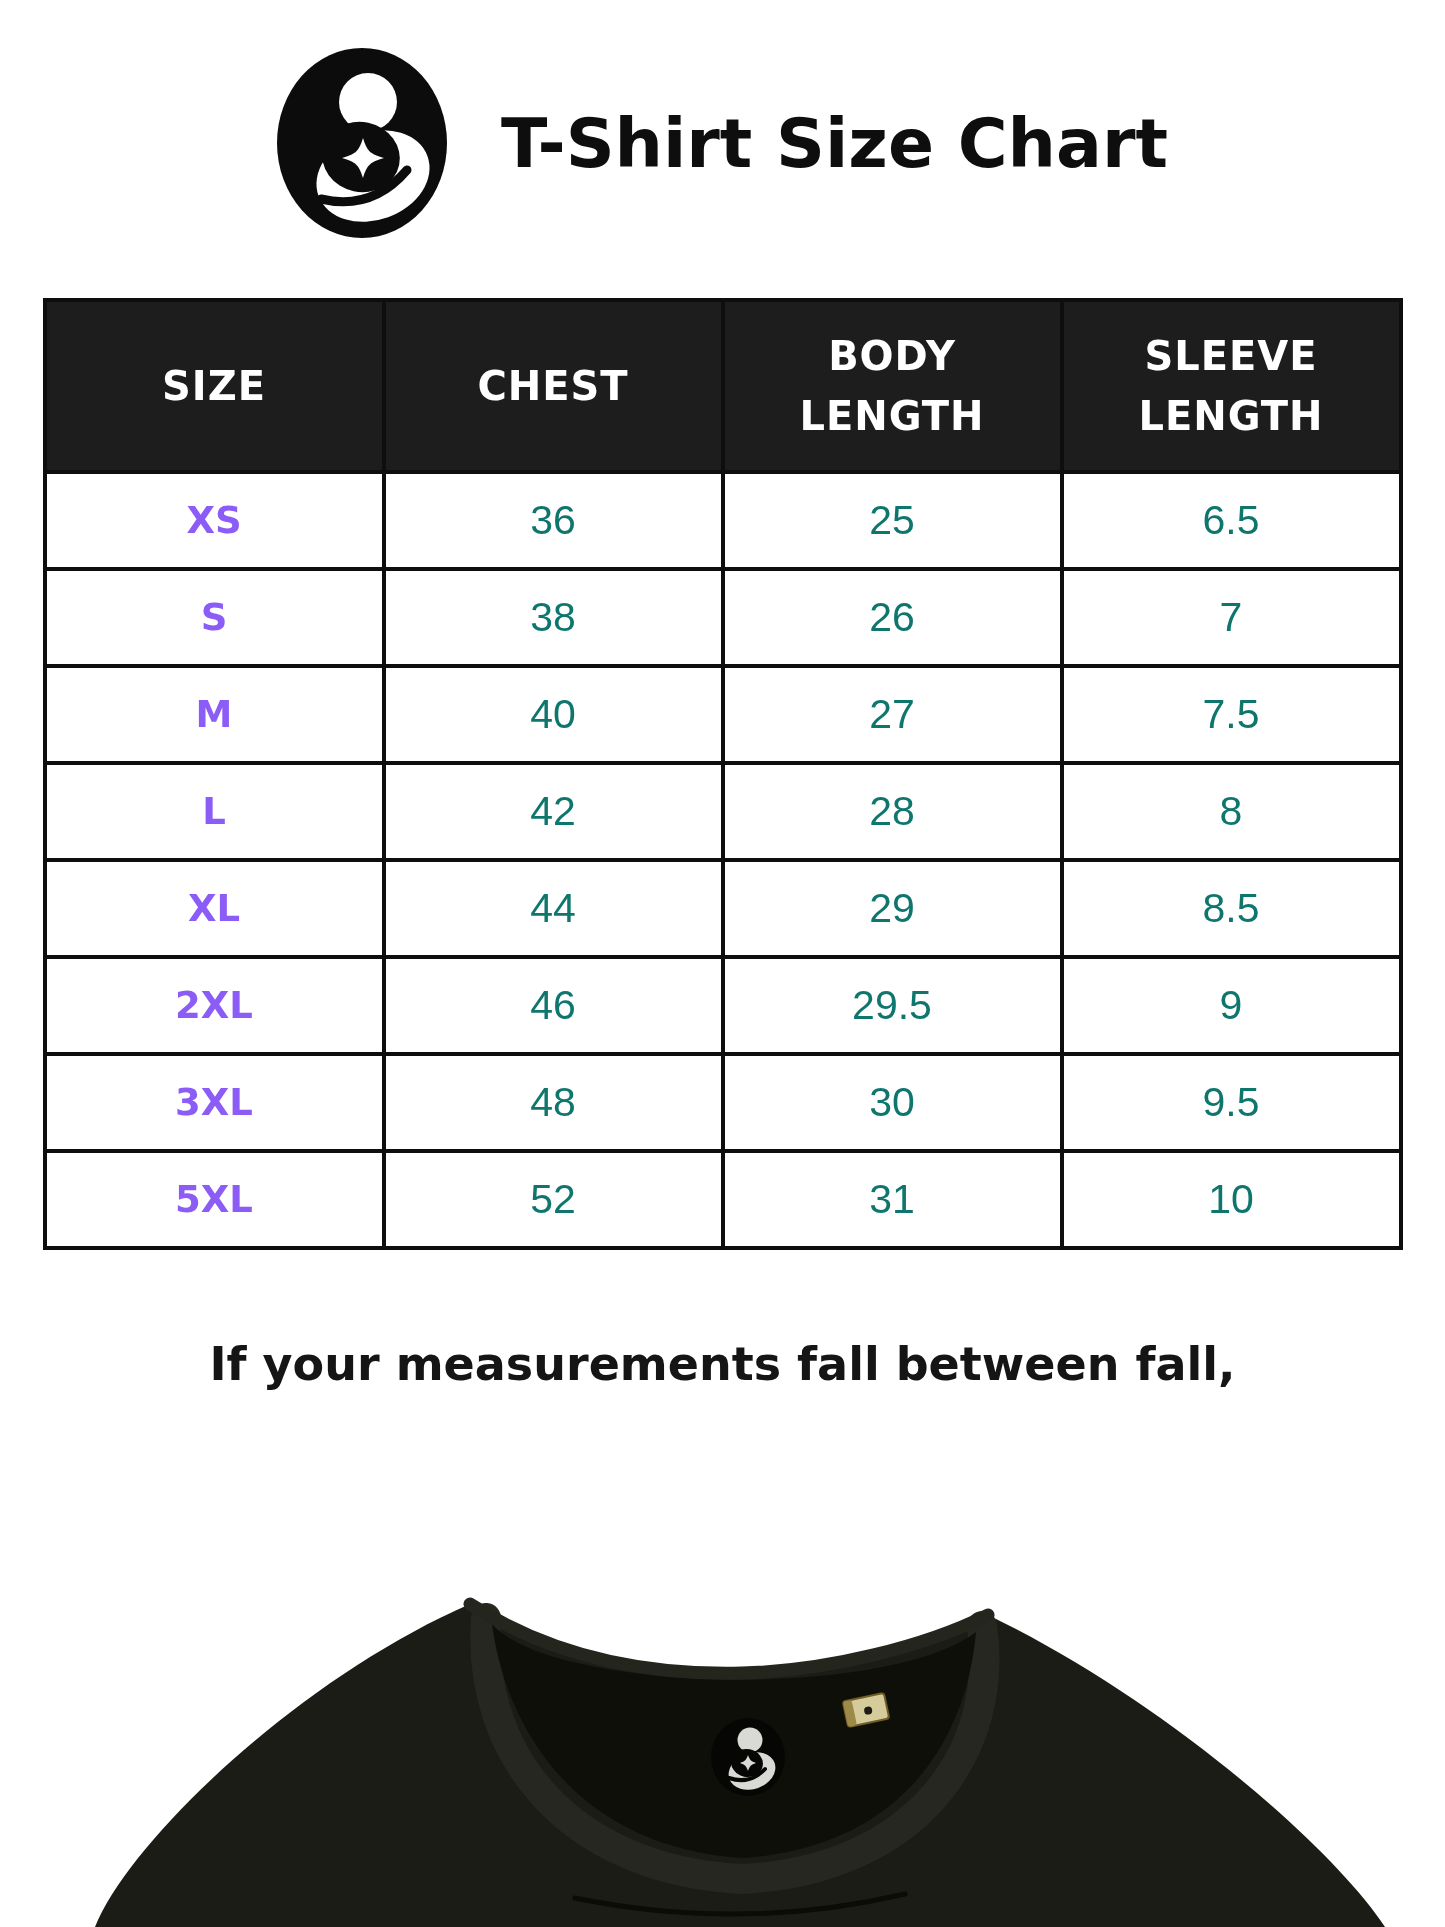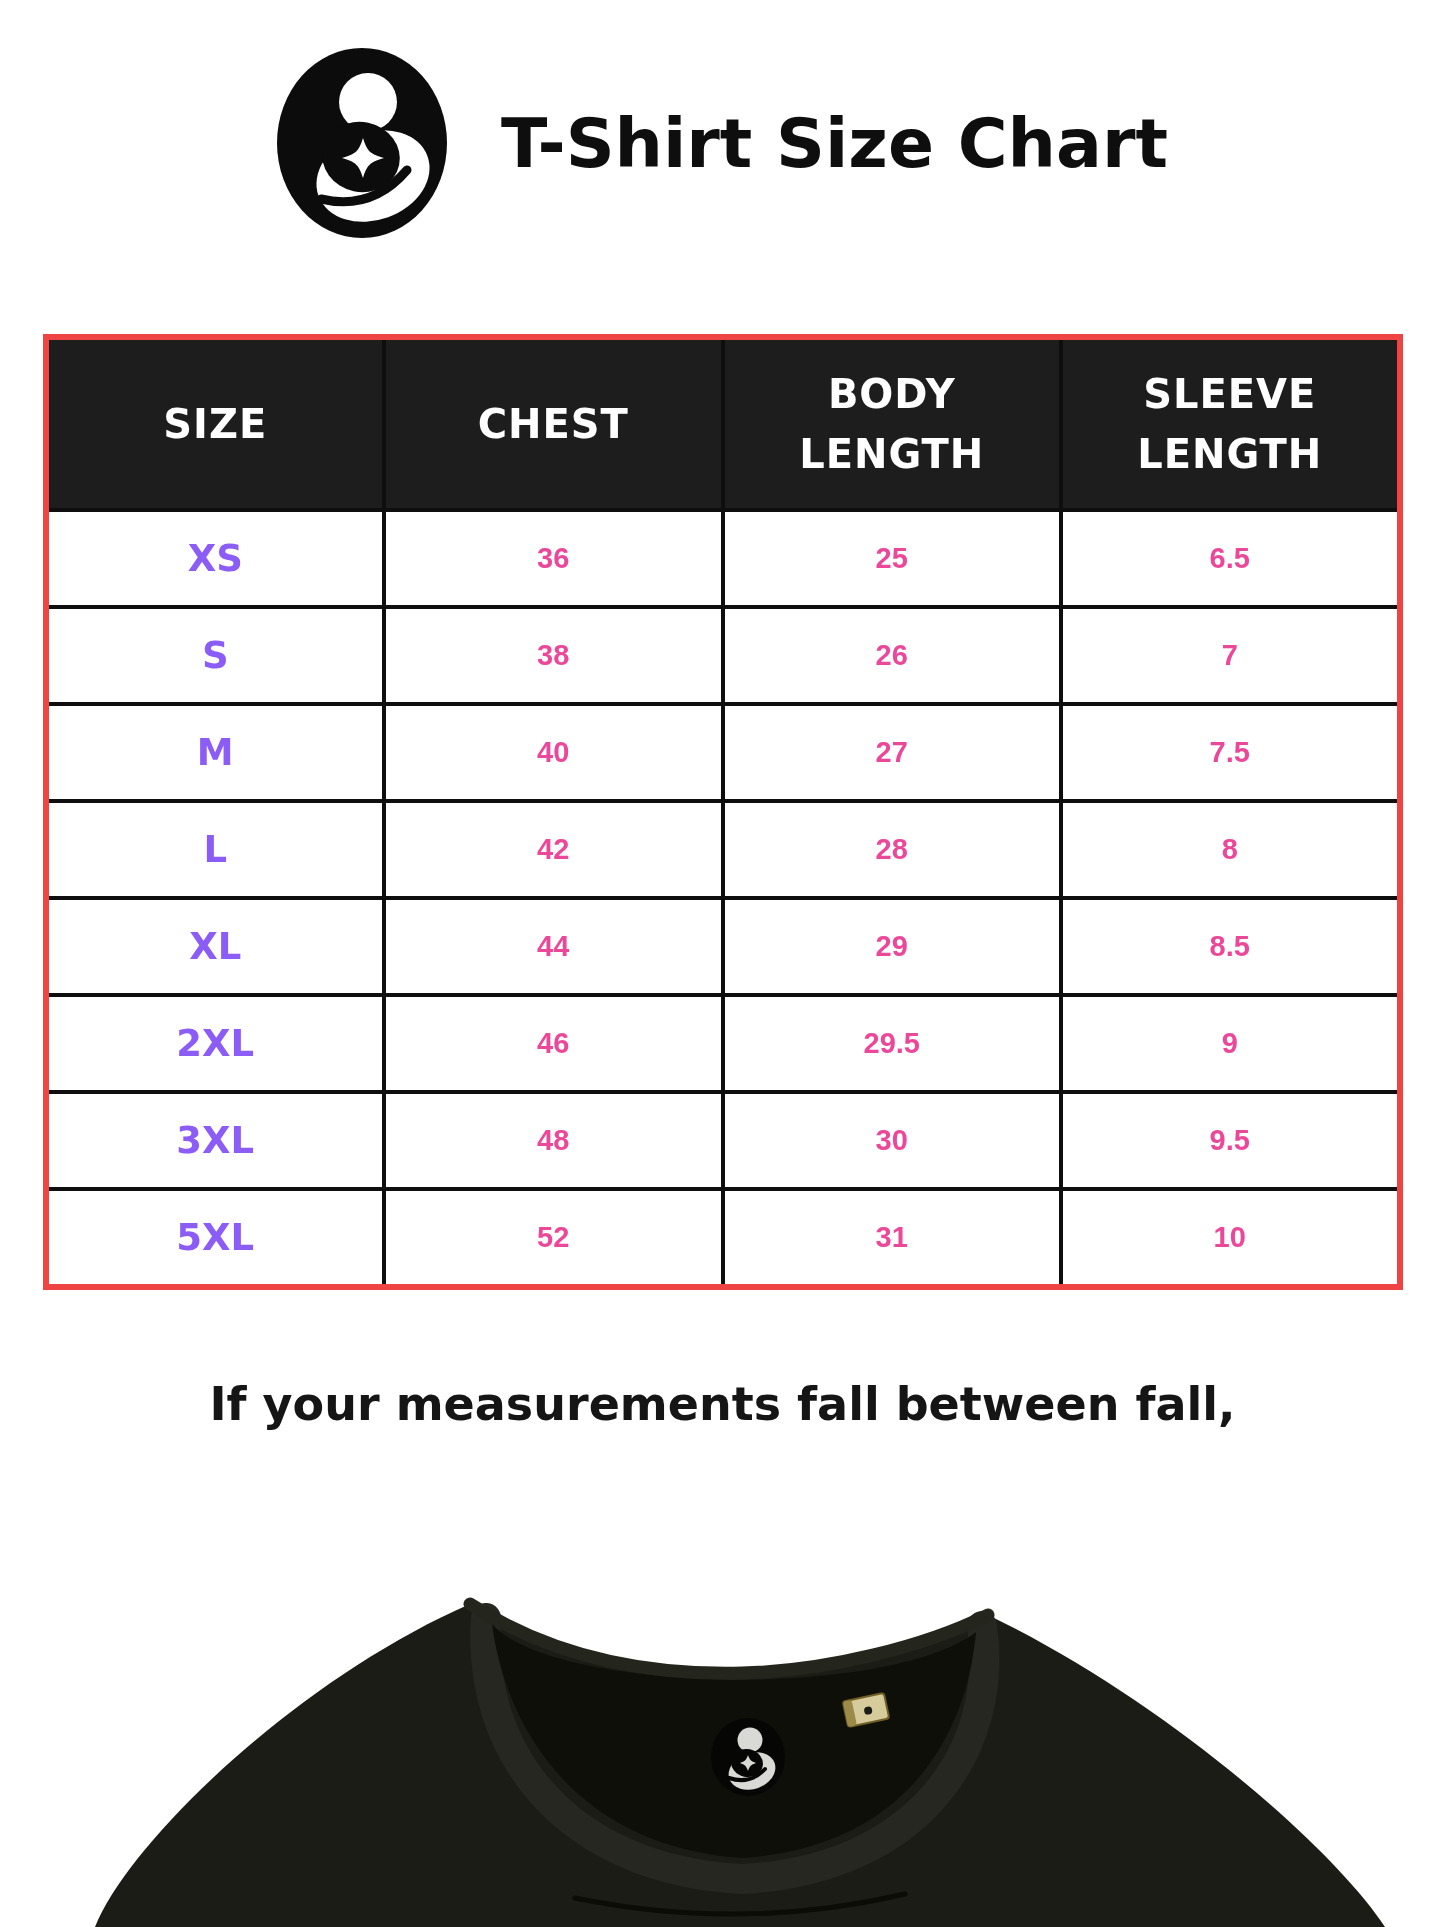--- a/index.html
+++ b/index.html
@@ -30,25 +30,25 @@
     font-size: 68px;
     font-weight: 800;
     letter-spacing: 0px;
     color: #0e0e0e;
     white-space: nowrap;
   }
 
   
   .size-table {
     width: 1360px;
-    margin: 96px auto 0 auto;
+    margin: 60px auto 0 auto;
     border-collapse: collapse;
     table-layout: fixed;
     text-align: center;
-    border: 6px solid #ef4444;
+    border: 1px solid #ef4444;
   }
   .size-table th, .size-table td {
     border: 4px solid #0e0e0e;
   }
   .size-table th {
     background: #1d1d1d;
     color: #ffffff;
     height: 166px;
     font-size: 40px;
     font-weight: 700;
@@ -57,23 +57,23 @@
   }
   .size-table th .th-inner {
     display: inline-block;
     max-width: 240px;
     line-height: 1.5;
   }
   .size-table td {
     height: 91px;
     background: #ffffff;
     font-family: "Liberation Sans", sans-serif;
-    font-size: 29px;
-    font-weight: 700;
-    color: #ec4899;
+    font-size: 41px;
+    font-weight: 400;
+    color: #0f766e;
     vertical-align: middle;
   }
   .size-table td.size-cell {
     font-family: "DejaVu Sans", sans-serif;
     font-size: 37px;
     font-weight: 700;
     color: #8b5cf6;
   }
 
   

